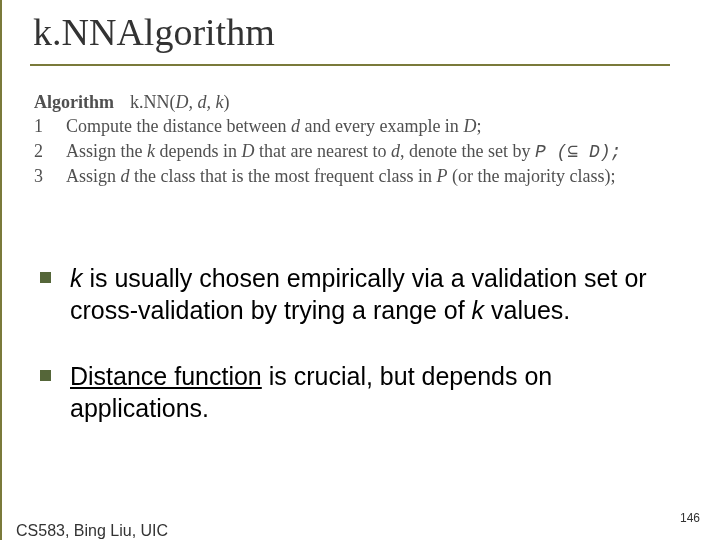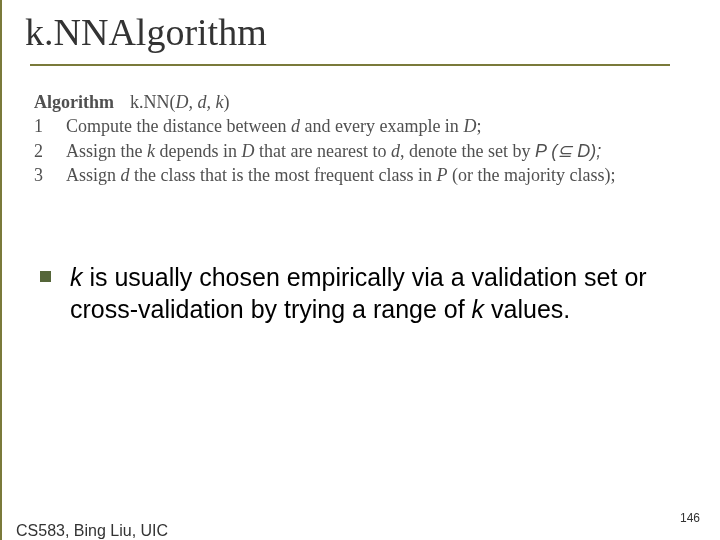--- a/index.html
+++ b/index.html
@@ -13,21 +13,21 @@
     color: #000;
   }
   .slide {
     position: relative;
     width: 720px;
     height: 540px;
     box-sizing: border-box;
     border-left: 2px solid #7a7a3a;
   }
   .title-wrap {
-    padding: 10px 0 4px 23px;
+    padding: 10px 0 4px 31px;
   }
   .title {
     font-family: "Times New Roman", Times, serif;
     font-size: 38px;
     color: #333;
   }
   .rule {
     margin: 6px 0 0 28px;
     width: 640px;
     height: 2px;
@@ -59,21 +59,21 @@
     align-items: baseline;
   }
   .algo-step .num {
     width: 14px;
     flex: 0 0 14px;
   }
   .algo-step .txt .it {
     font-style: italic;
   }
   .algo-step .txt .subset {
-    font-family: Liberation Sans, sans-serif;
+    font-family: Liberation Mono, monospace;
     margin-top: 36px;
   }
 
   .bullets {
     margin: 74px 0 0 38px;
     width: 640px;
   }
   .bullet {
     display: flex;
     align-items: flex-start;
@@ -151,17 +151,21 @@
         <span>Assign </span><span class="it">d</span><span> the class that is the most frequent class in </span><span class="it">P</span><span> (or the majority class);</span>
       </span>
     </div>
   </div>
 
   <div class="bullets">
     <div class="bullet">
       <div class="sq"></div>
       <div class="btxt"><span class="it">k</span><span> is usually chosen empirically via a validation set or cross-validation by trying a range of </span><span class="it">k</span><span> values.</span></div>
     </div>
+    <div class="bullet">
+      <div class="sq"></div>
+      <div class="btxt"><span class="ul">Distance function</span><span> is crucial, but depends on applications.</span></div>
+    </div>
   </div>
 
   <div class="footer">CS583, Bing Liu, UIC</div>
   <div class="pagenum">146</div>
 </div>
 
 </body></html>

